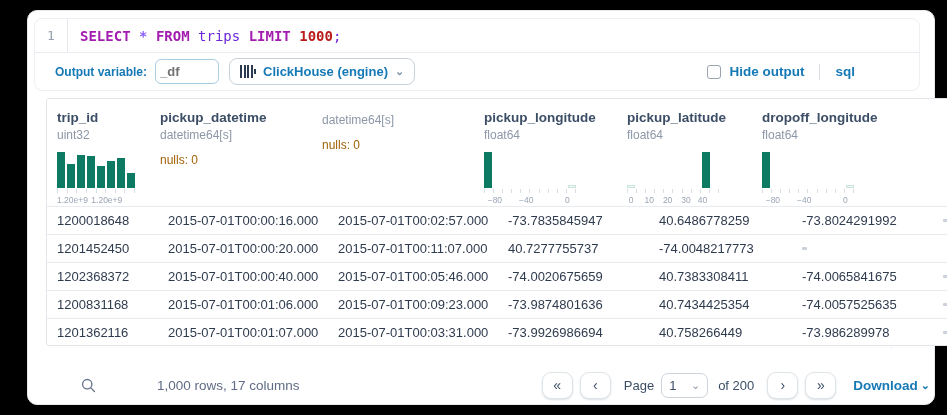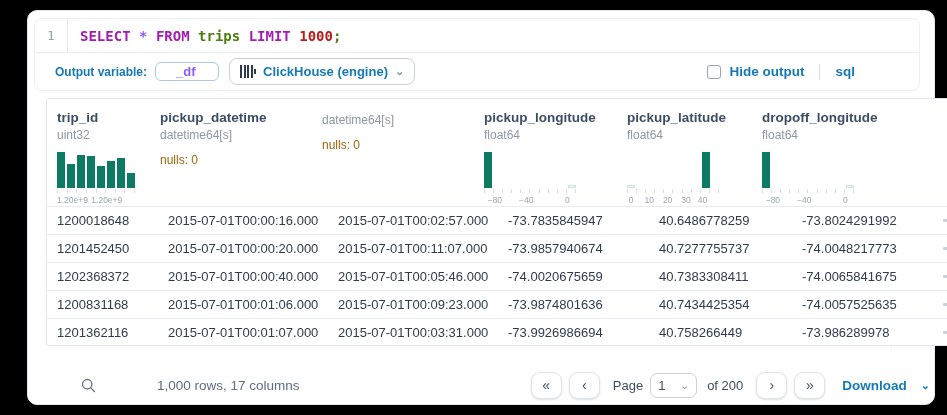--- a/index.html
+++ b/index.html
@@ -14,27 +14,27 @@
           border: 1px solid #edeff3; border-radius: 8px; background: #fff; }
   .code-row { display: flex; align-items: stretch; height: 34px; border-bottom: 1px solid #e9ecf0; }
   .gutter { width: 32px; display: flex; align-items: center; justify-content: center;
             color: #97a0ae; font: 13px "DejaVu Sans Mono", monospace; }
   .gutter-sep { width: 1px; background: #e4e8ec; }
   .code { display: flex; align-items: center; padding-left: 12px;
           font-family: "DejaVu Sans Mono", monospace; font-size: 14px; font-weight: 500;
           white-space: pre; color: #383c44; }
   .tok-keyword { color: #a21caf; font-weight: 700; }
   .tok-star    { color: #8b5cf6; font-weight: 700; }
-  .tok-plain   { color: #4d7c0f; font-weight: 700; }
+  .tok-plain   { color: #6d28d9; font-weight: 400; }
   .tok-number  { color: #b91c1c; font-weight: 700; }
 
   .toolbar { display: flex; align-items: center; height: 37px; padding: 0 12px; }
   .tb-label { color: #1579b6; font-size: 12px; font-weight: bold; margin-right: 8px; margin-left: 8px; }
-  .var-input { width: 64px; height: 19px; border: 1px solid #a9cce3; border-radius: 6px;
-               color: #8b5cf6; font-weight: bold; font-size: 13px; padding: 0 20px;
+  .var-input { width: 64px; height: 25px; border: 1px solid #a9cce3; border-radius: 6px;
+               color: #737373; font-weight: bold; font-size: 13px; padding: 0 4px;
                font-family: "Liberation Sans", sans-serif; outline: none; }
   .engine-btn { display: flex; align-items: center; gap: 7px; height: 27px; margin-left: 10px;
                 padding: 0 10px; border: 1px solid #c9d1d9; border-radius: 8px; background: #fff;
                 color: #1579b6; font-weight: bold; font-size: 13px; cursor: pointer; }
   .ch-icon { display: flex; align-items: center; gap: 1.5px; height: 13px; }
   .ch-icon i { display: block; width: 2px; height: 13px; background: #2c3a4f; }
   .ch-icon i.dot { height: 5px; }
   .chev { color: #7f97ad; font-size: 11px; line-height: 1; }
 
   .tb-spacer { flex: 1; }
@@ -84,21 +84,21 @@
   .pgbtn { width: 31px; height: 27px; border: 1px solid #dfe4e9; border-radius: 9px; background: #fff;
            box-shadow: 0 1px 2px rgba(150,160,175,.35); display: flex; align-items: center;
            justify-content: center; font-size: 14px; color: #3c4e66; cursor: pointer; margin-left: 7px; }
   .page-label { font-size: 13px; color: #3c4e66; margin: 0 7px 0 13px; }
   .page-select { width: 47px; height: 25px; border: 1px solid #ccd3db; border-radius: 7px;
                  display: flex; align-items: center; justify-content: space-between;
                  padding: 0 7px; font-size: 13px; color: #3c4e66; cursor: pointer; background: #fff; }
   .page-select .chev { color: #8a97a8; }
   .of-label { font-size: 13px; color: #3c4e66; margin: 0 6px 0 10px; }
   .download { margin-left: 17px; color: #1579b6; font-size: 13.5px; font-weight: bold;
-              display: flex; align-items: center; gap: 14px; cursor: pointer; justify-content: center; }
+              display: flex; align-items: center; gap: 3px; cursor: pointer; justify-content: center; }
   .download .chev { color: #1579b6; }
 </style>
 </head>
 <body>
 
 <div class="panel">
 
   <div class="cell">
     <div class="code-row">
       <div class="gutter">1</div>
@@ -323,21 +323,20 @@
           <div class="tcell">40.6486778259</div>
           <div class="tcell">-73.8024291992</div>
           <div class="tcell">
             <div class="sliver"></div>
           </div>
         </div>
         <div class="tgrid trow">
           <div class="tcell">1201452450</div>
           <div class="tcell">2015-07-01T00:00:20.000</div>
           <div class="tcell">2015-07-01T00:11:07.000</div>
-          <div class="tcell">-73.9857940674</div>
           <div class="tcell">40.7277755737</div>
           <div class="tcell">-74.0048217773</div>
           <div class="tcell">
             <div class="sliver"></div>
           </div>
         </div>
         <div class="tgrid trow">
           <div class="tcell">1202368372</div>
           <div class="tcell">2015-07-01T00:00:40.000</div>
           <div class="tcell">2015-07-01T00:05:46.000</div>

